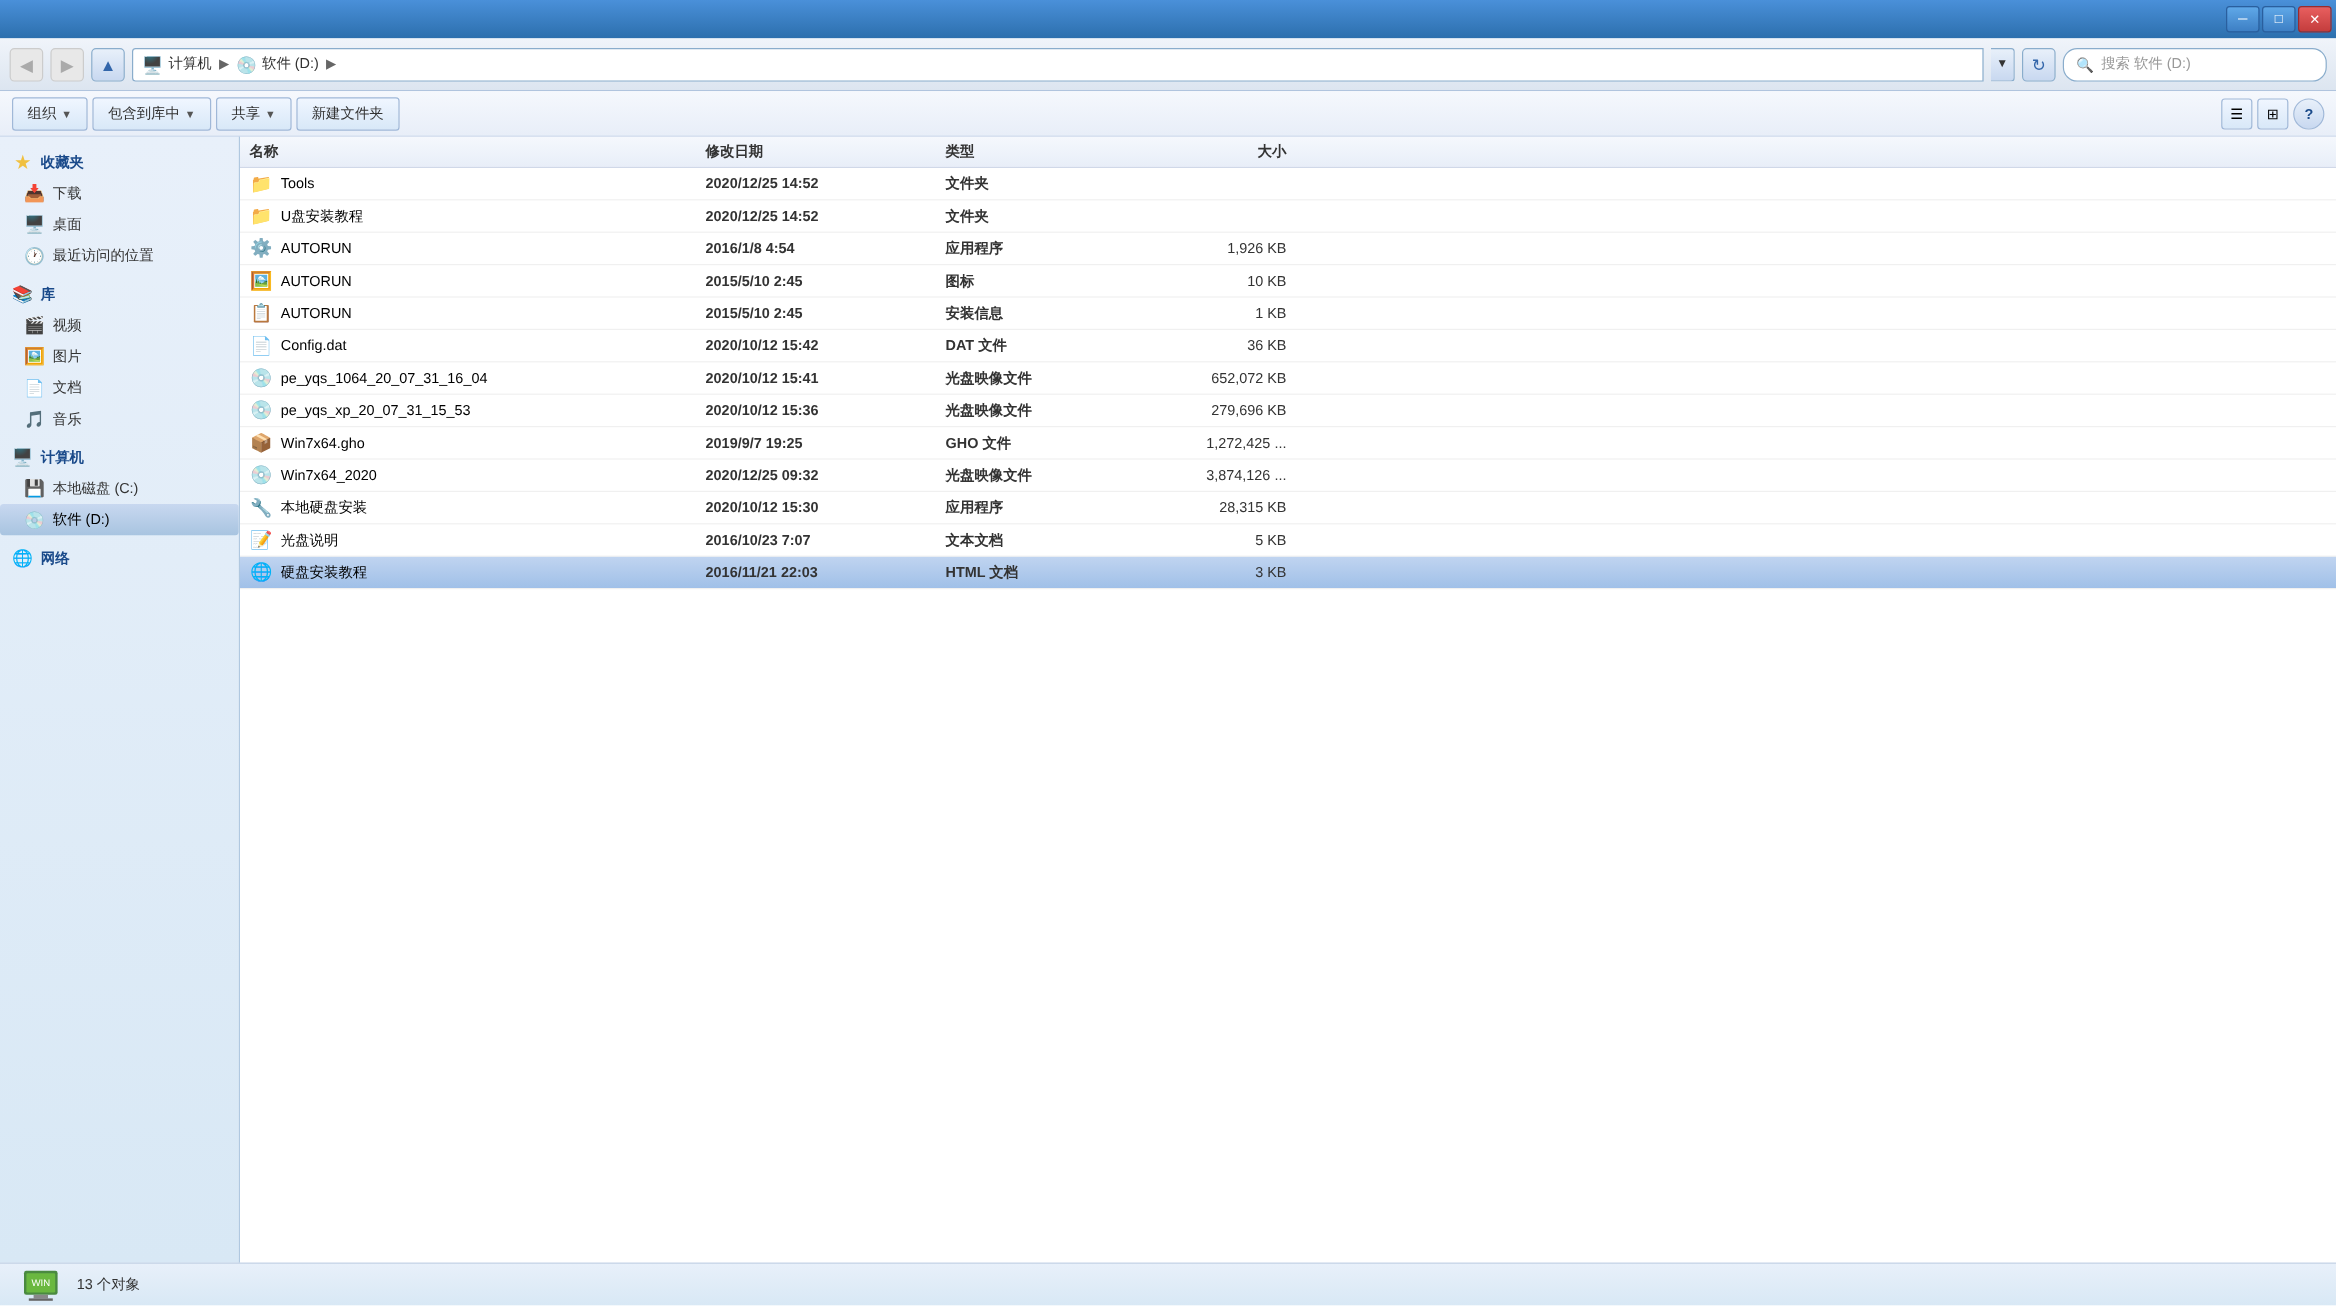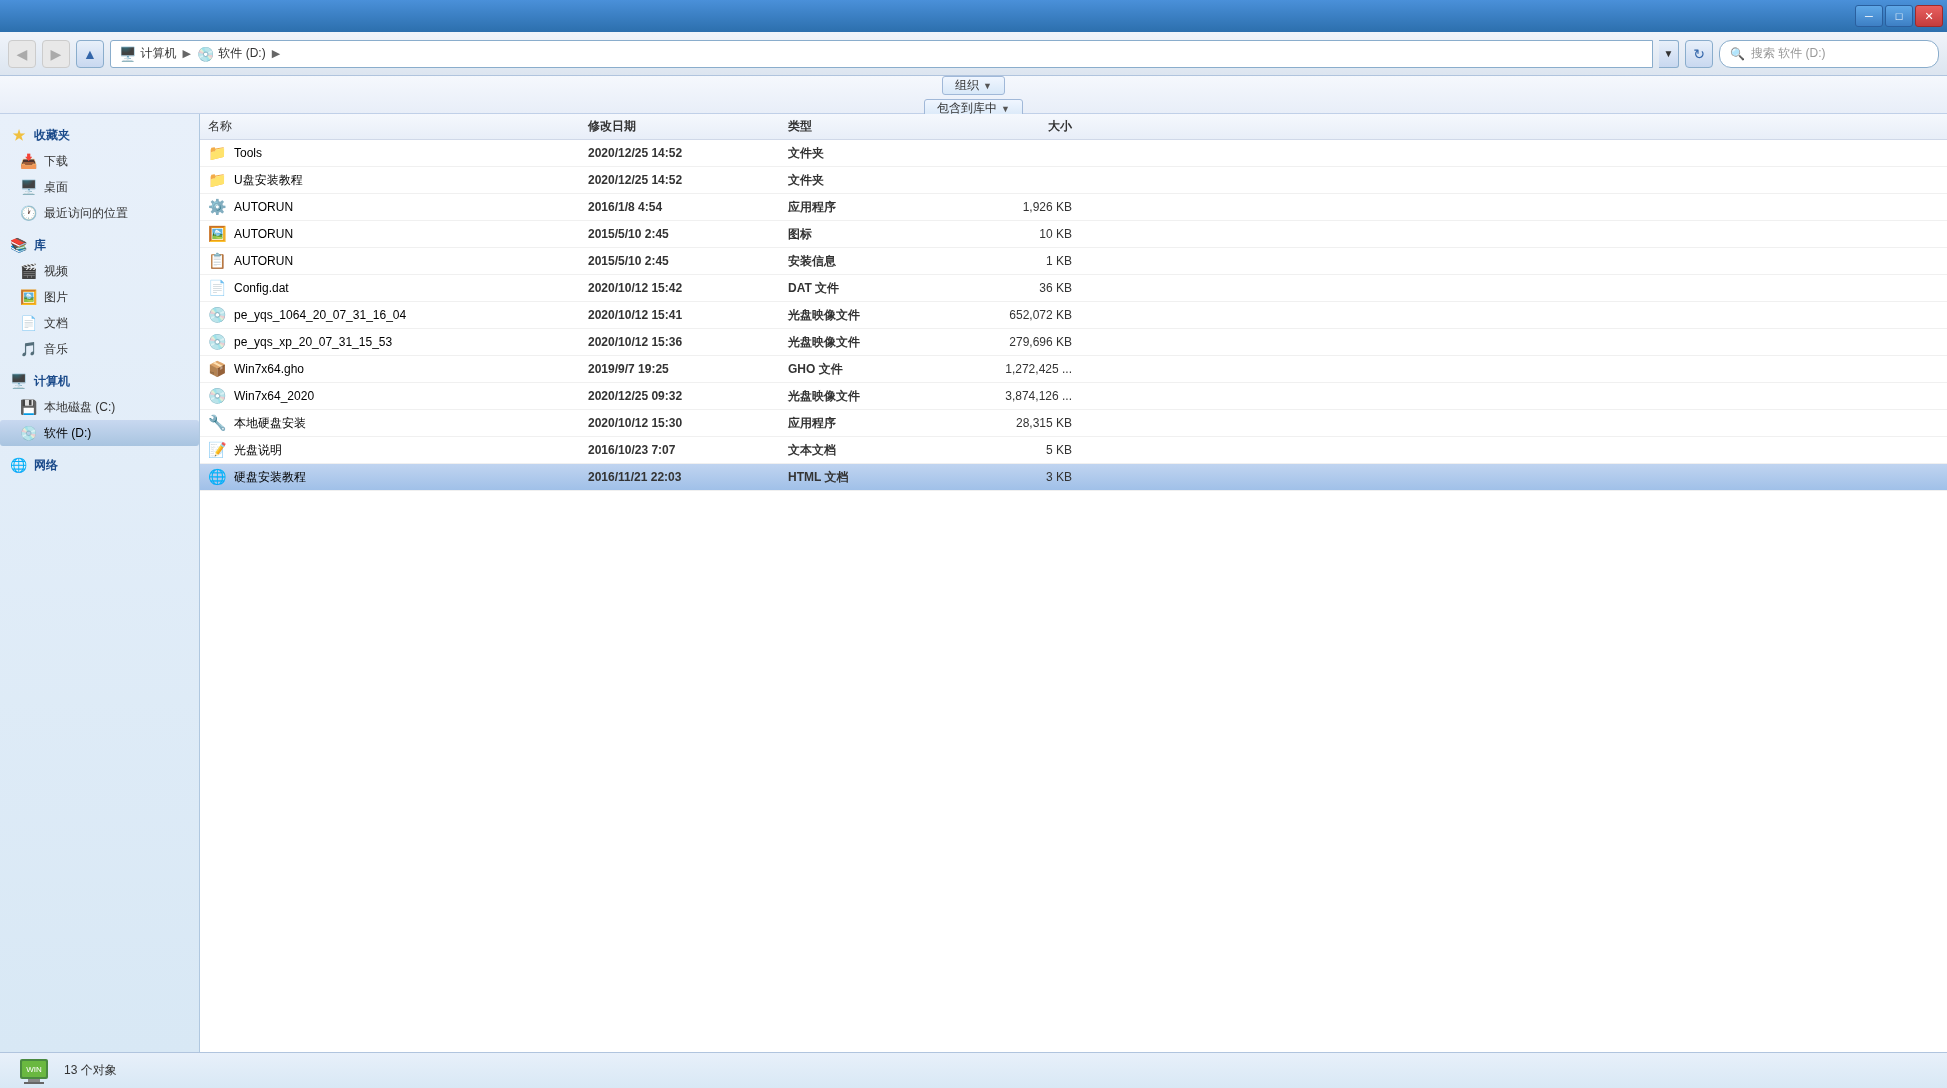--- a/index.html
+++ b/index.html
@@ -129,21 +129,20 @@
 
     
     .toolbar {
       background: linear-gradient(to bottom, #f5f8fd, #e8eef8);
       height: 38px;
       display: flex;
       align-items: center;
       padding: 0 10px;
       gap: 4px;
       border-bottom: 1px solid #c0d0e8;
-      flex-direction: column;
     }
     .toolbar-btn {
       height: 28px;
       padding: 0 12px;
       background: linear-gradient(to bottom, #f0f6ff, #d8e8f8);
       border: 1px solid #a0b8d8;
       border-radius: 3px;
       cursor: pointer;
       font-size: 12px;
       color: #333;
@@ -231,21 +230,21 @@
     }
     .file-list-header {
       display: flex;
       align-items: center;
       padding: 4px 0;
       border-bottom: 1px solid #d0d8e8;
       background: linear-gradient(to bottom, #f5f8fd, #e8eef8);
       position: sticky;
       top: 0;
     }
-    .col-name { flex: 0 0 380px; padding: 0 8px; font-size: 12px; color: #333; font-weight: normal; }
+    .col-name { flex: 0 0 380px; padding: 0 8px; font-size: 12px; color: #333; font-weight: bold; }
     .col-date { flex: 0 0 200px; padding: 0 8px; font-size: 12px; color: #333; font-weight: bold; }
     .col-type { flex: 0 0 160px; padding: 0 8px; font-size: 12px; color: #333; font-weight: bold; }
     .col-size { flex: 0 0 140px; padding: 0 8px; font-size: 12px; color: #333; font-weight: bold; text-align: right; }
 
     .file-row {
       display: flex;
       align-items: center;
       padding: 3px 0;
       border-bottom: 1px solid #f0f0f0;
       cursor: pointer;

